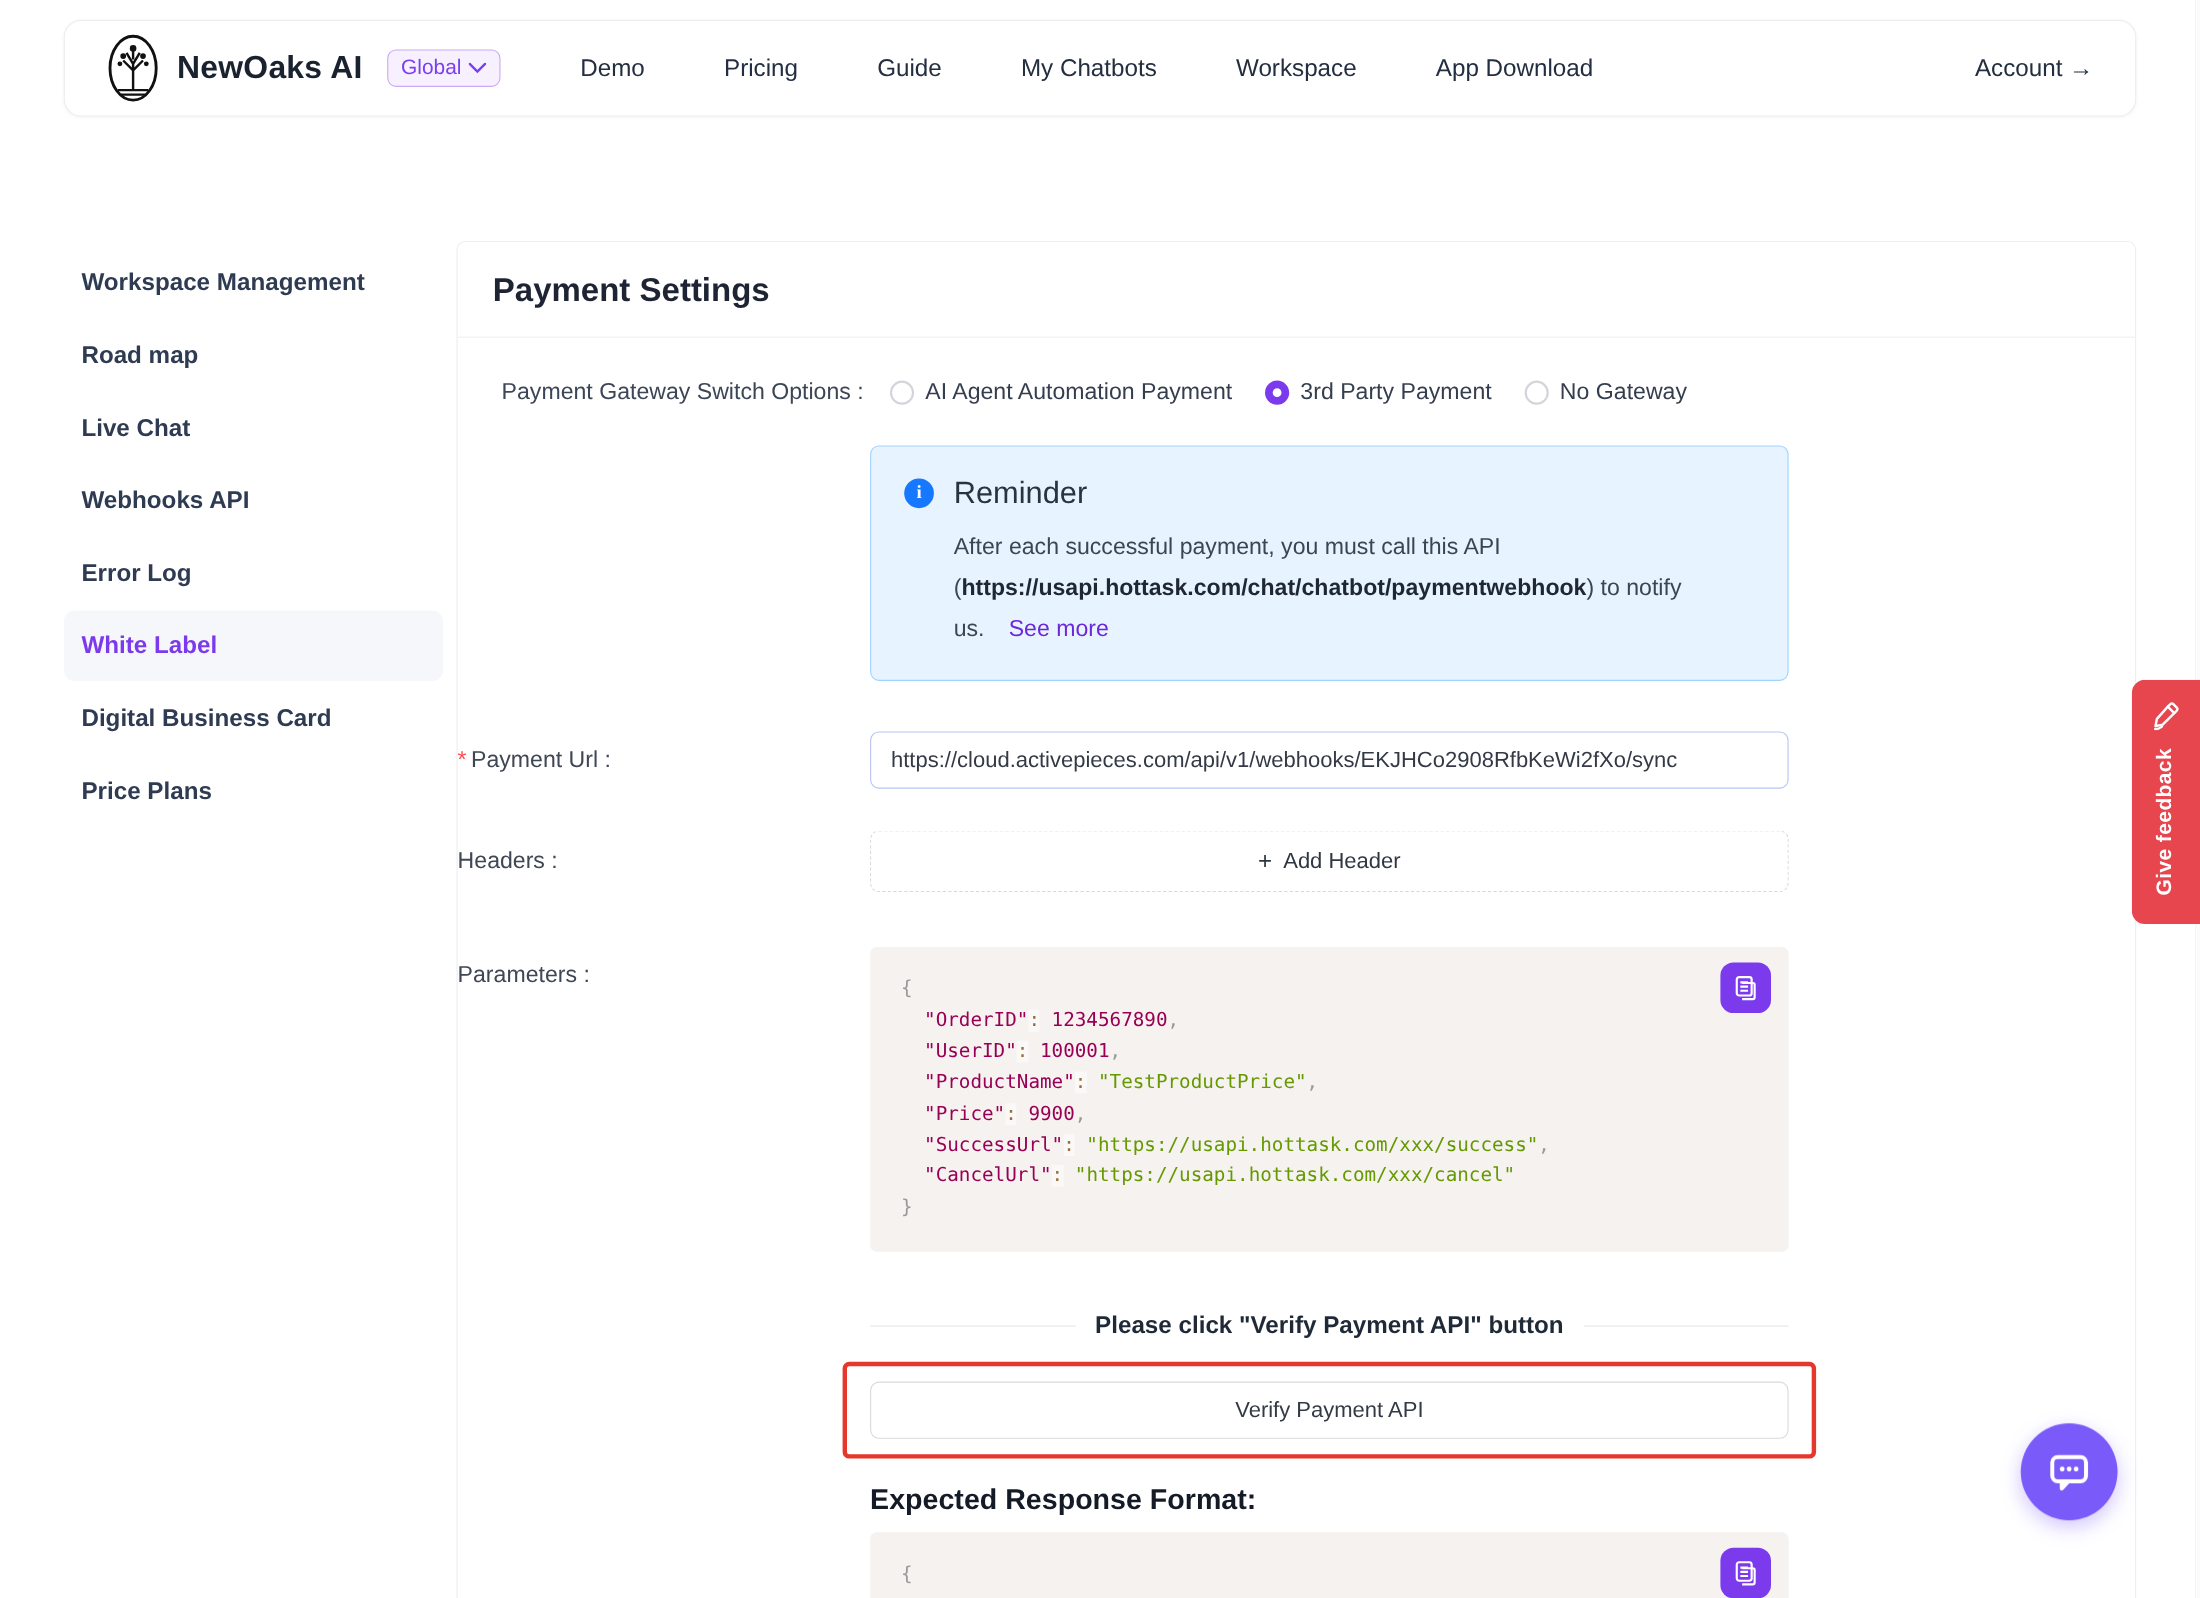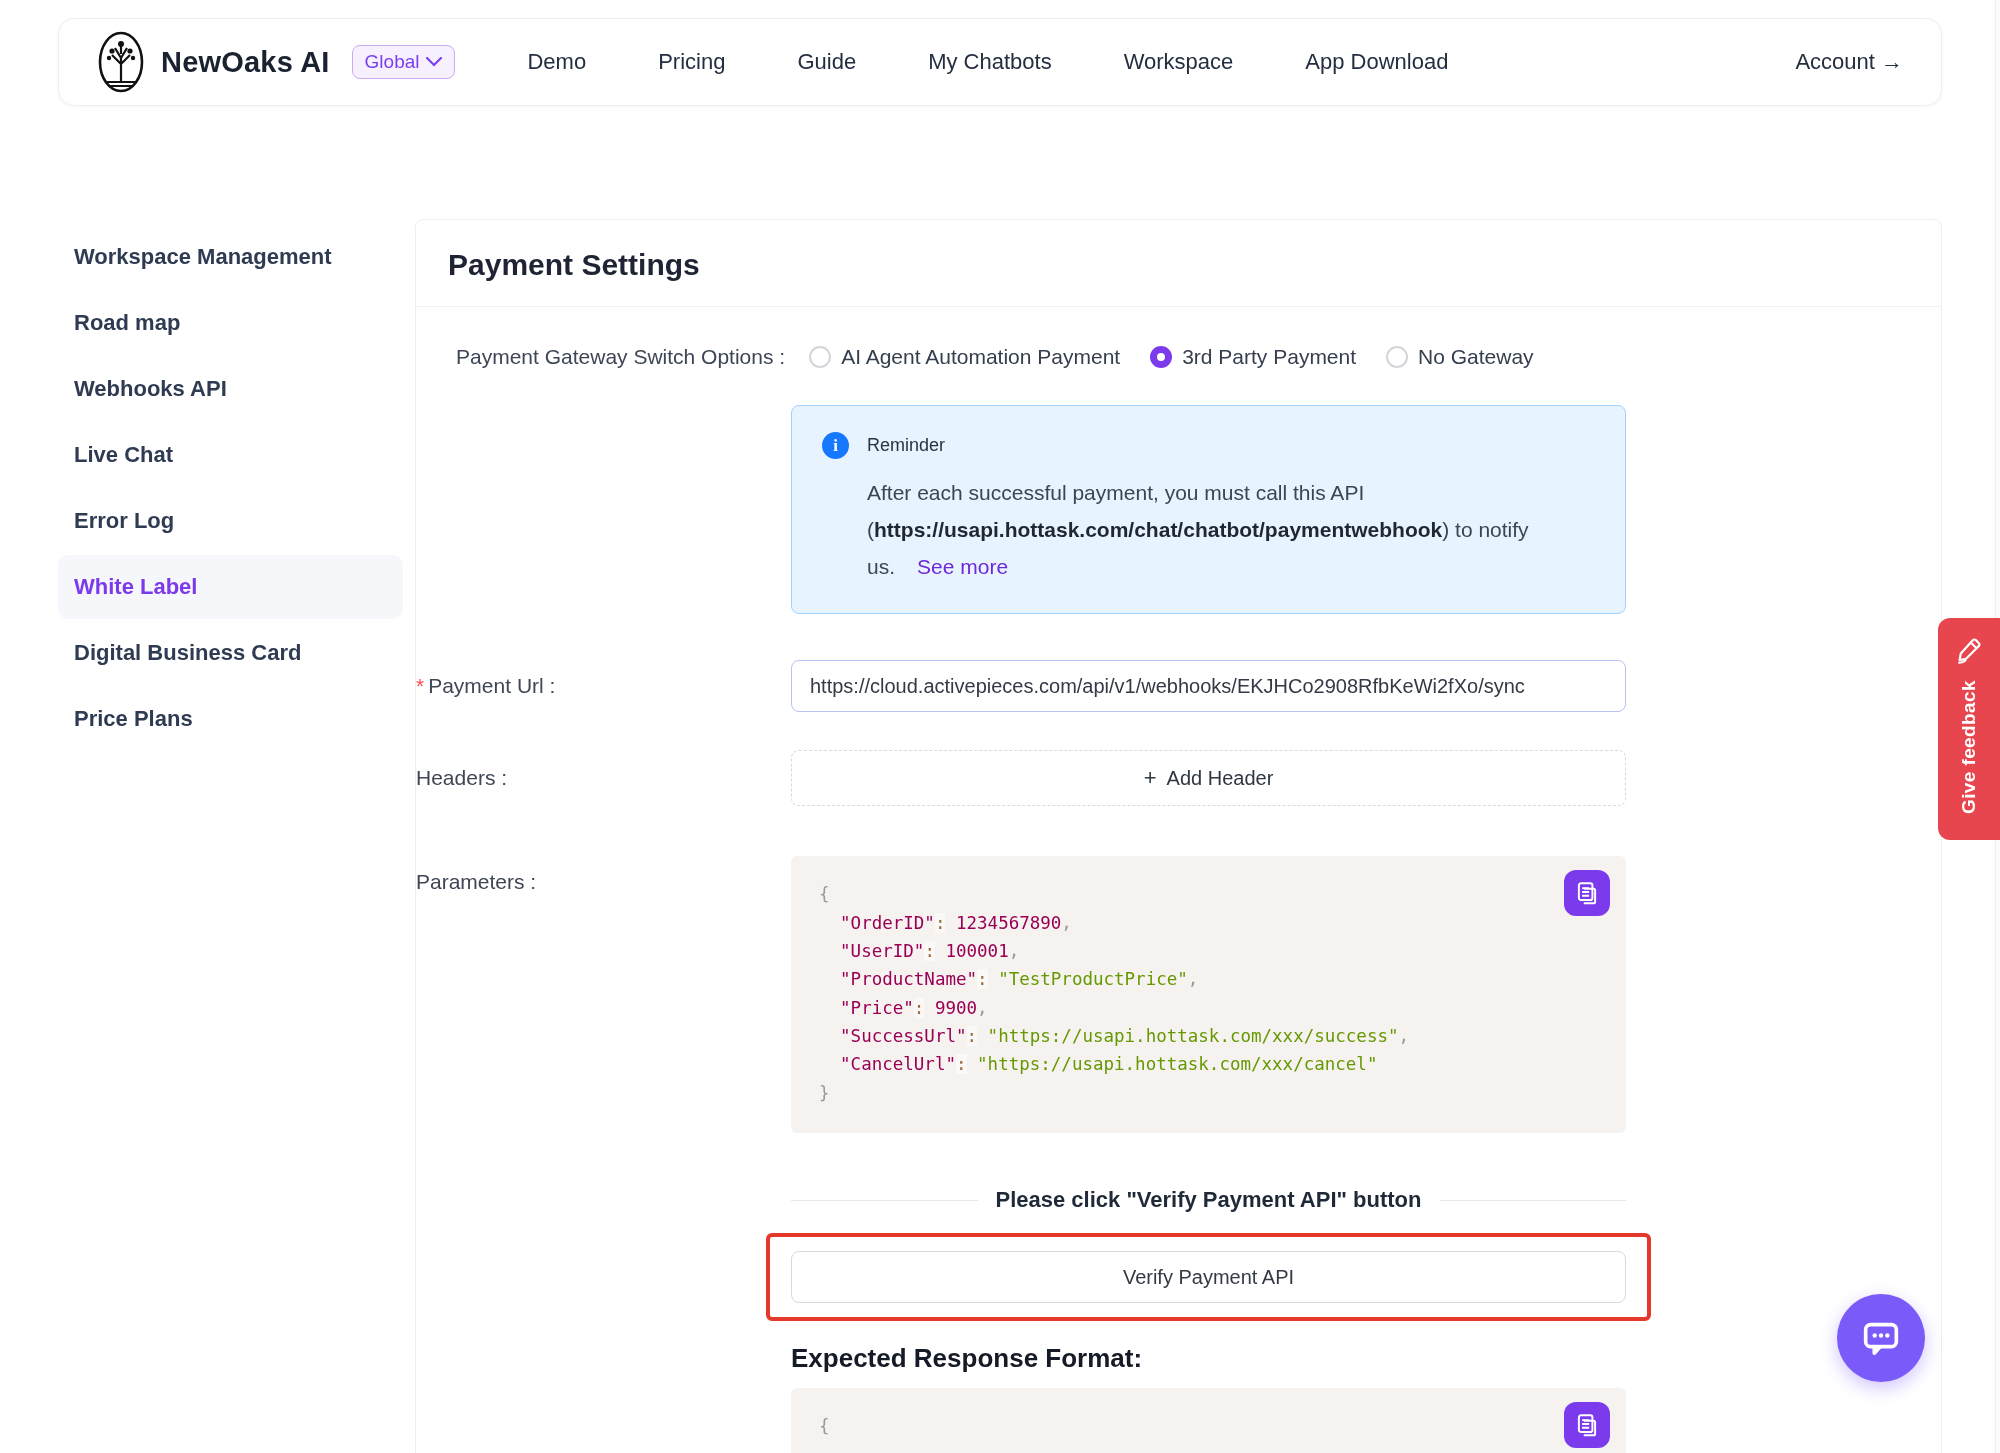--- a/index.html
+++ b/index.html
@@ -43,21 +43,21 @@
 
   .control-col { margin-left:375px; width:835px; }
 
   
   .reminder { margin-top:36px; background:#e7f4ff; border:1px solid #9fd2ff;
     border-radius:8px; padding:26px 30px 28px; }
   .rem-head { display:flex; align-items:center; gap:18px; }
   .info-icon { width:27px; height:27px; border-radius:50%; background:#1677ff; color:#fff;
     font-size:17px; font-weight:700; display:flex; align-items:center; justify-content:center;
     font-family:"Liberation Serif", serif; }
-  .rem-title { font-size:18px; color:#2a3342; }
+  .rem-title { font-size:28px; color:#2a3342; }
   .rem-body { margin:16px 0 0 45px; font-size:21px; color:#3c4554; line-height:1.75; max-width:740px; }
   .rem-body b { color:#1f2733; }
   .see-more { color:#6d28d9; text-decoration:none; cursor:pointer; margin-left:22px; }
 
   
   .form-row { display:flex; align-items:center; }
   .form-row.mt-url { margin-top:46px; }
   .form-row.mt-headers { margin-top:38px; }
   .form-row.mt-params { margin-top:50px; align-items:flex-start; }
   .flabel { width:375px; flex:0 0 375px; text-align:left; padding-right:15px;
@@ -147,22 +147,22 @@
     <a>App Download</a>
   </nav>
   <a class="account">Account →</a>
 </header>
 
 <div class="layout">
 
   <aside class="sidebar">
     <div class="side-item">Workspace Management</div>
     <div class="side-item">Road map</div>
+    <div class="side-item">Live Chat</div>
     <div class="side-item">Webhooks API</div>
-    <div class="side-item">Live Chat</div>
     <div class="side-item">Error Log</div>
     <div class="side-item active">White Label</div>
     <div class="side-item">Digital Business Card</div>
     <div class="side-item">Price Plans</div>
   </aside>
 
   <main class="card">
     <div class="card-header">
       <h1>Payment Settings</h1>
     </div>

